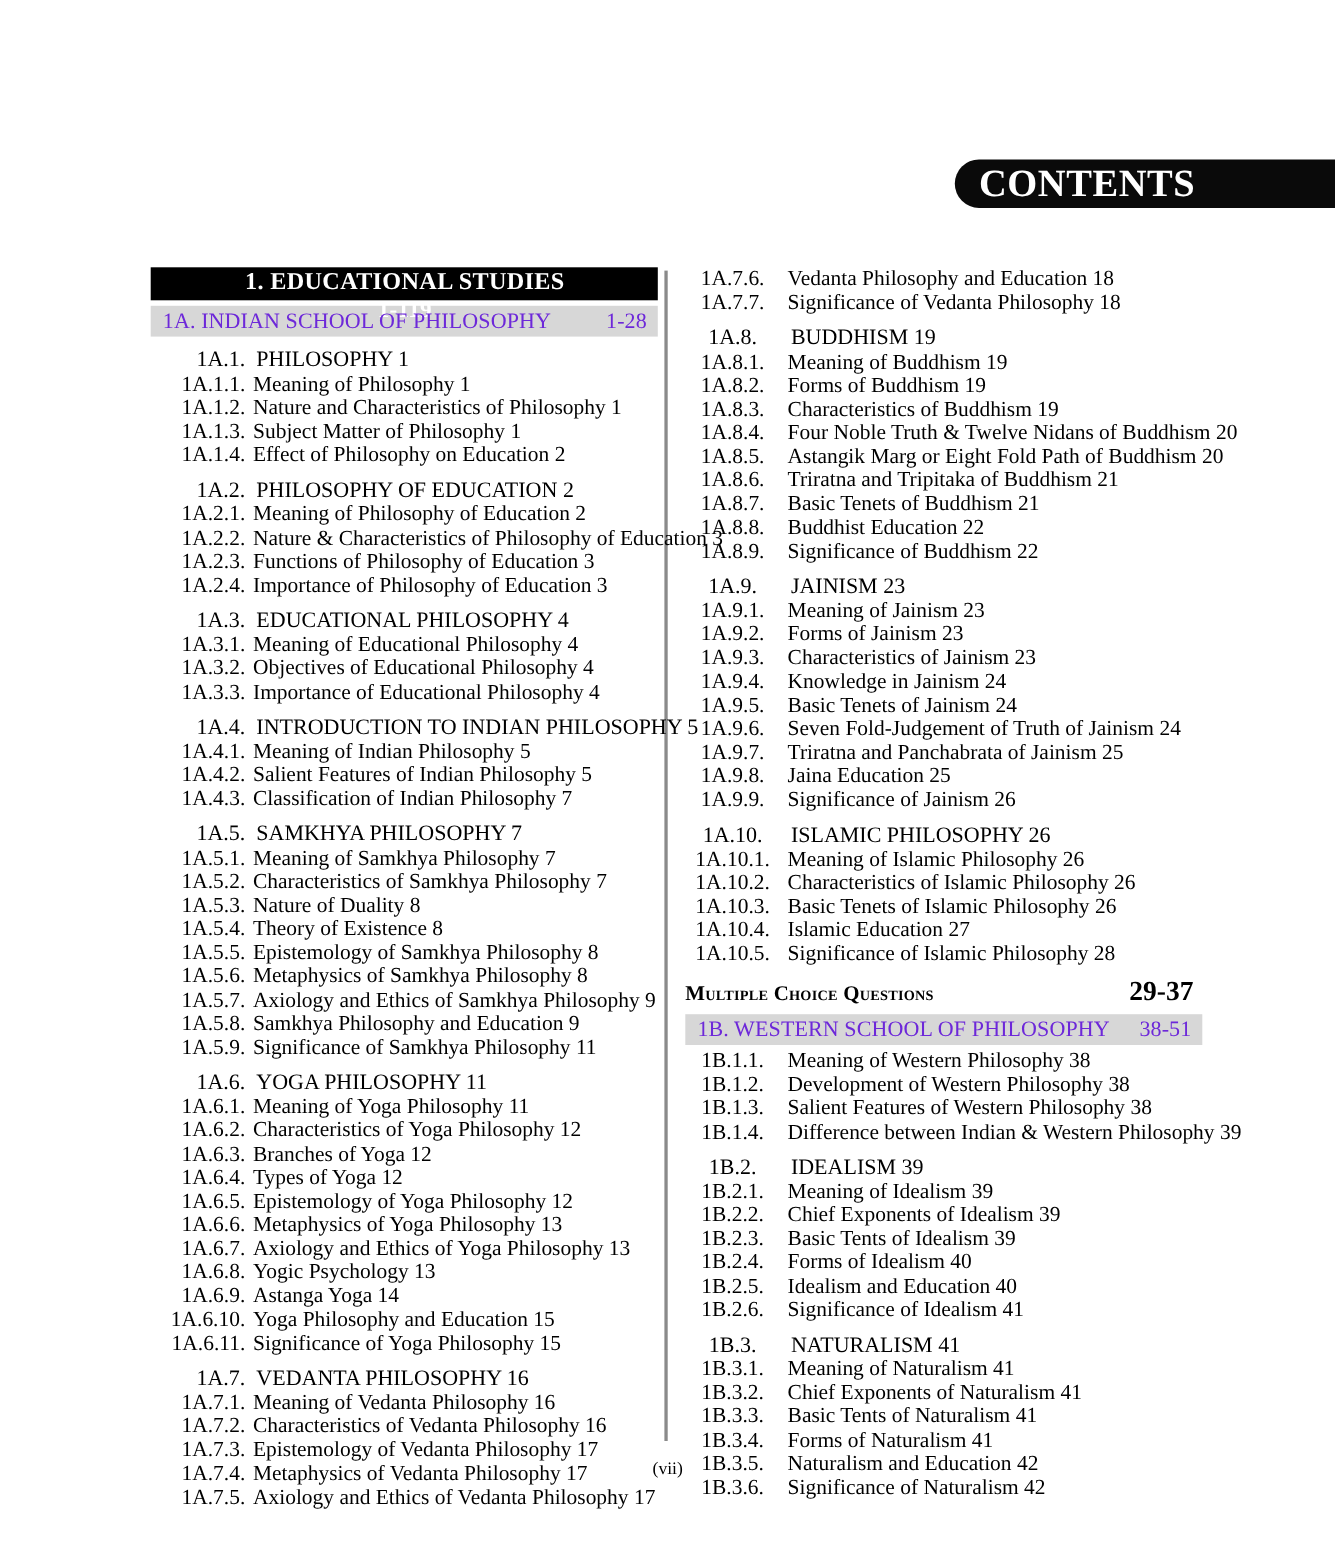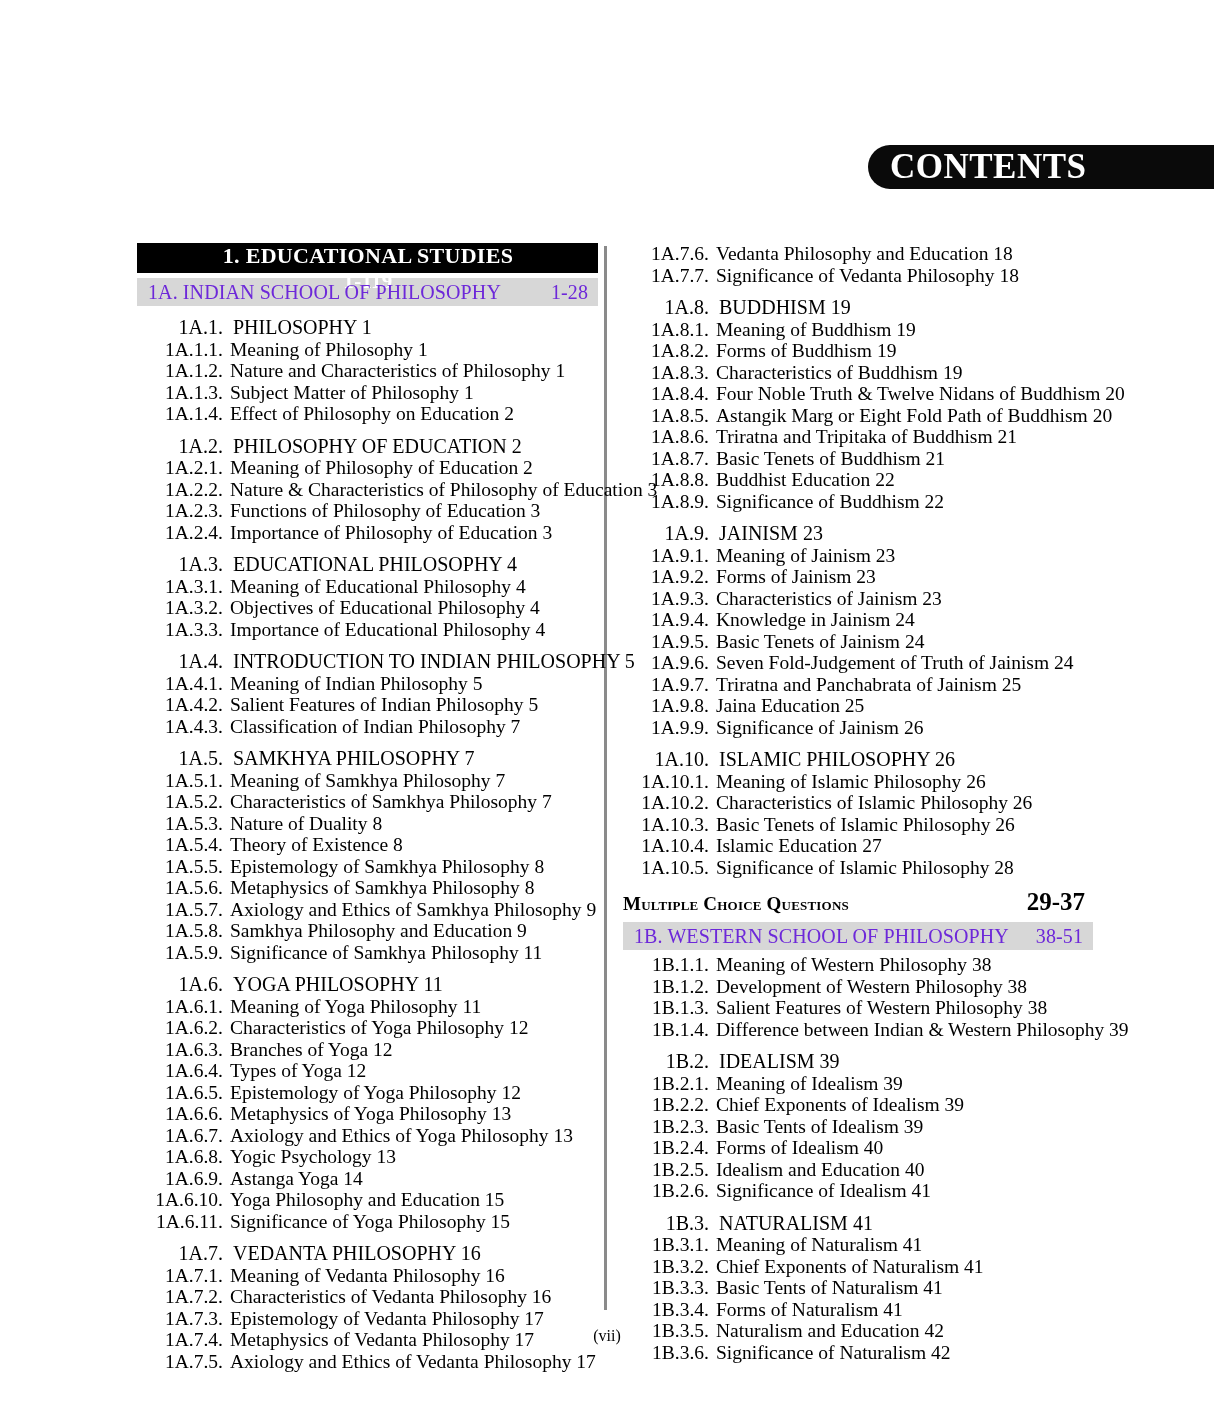--- a/index.html
+++ b/index.html
@@ -125,21 +125,21 @@
     margin-top: 11px;
   }
   .entry.lvl-section .num { width: 86px; font-size: 20px; }
   .entry.lvl-section .txt { font-size: 20px; padding-left: 10px; }
 
   
   .entry.lvl-sub .num { width: 86px; }
   .entry.lvl-sub .txt { padding-left: 7px; }
 
   .col-left  .entry .num { width: 86px; }
-  .col-right .entry .num { width: 86px; }
+  .col-right .entry .num { width: 86px; text-align: center; }
 
   
   .mcq-row {
     display: flex;
     align-items: baseline;
     justify-content: space-between;
     margin-top: 10px;
     margin-bottom: 6px;
     font-weight: bold;
   }

